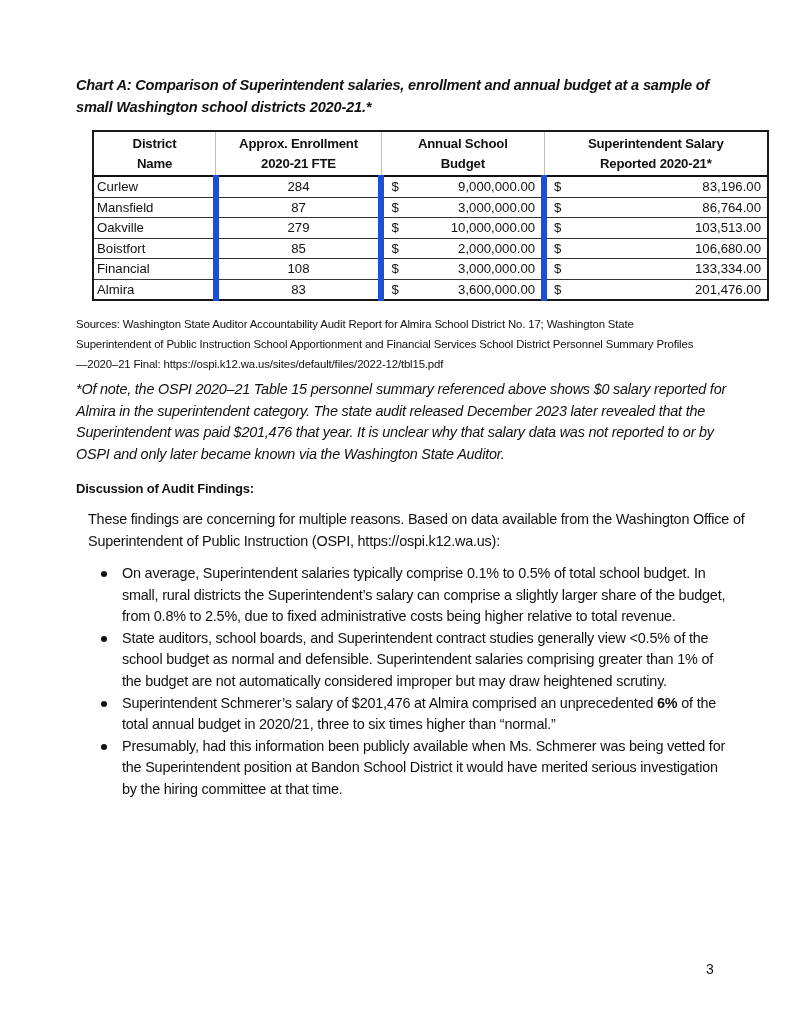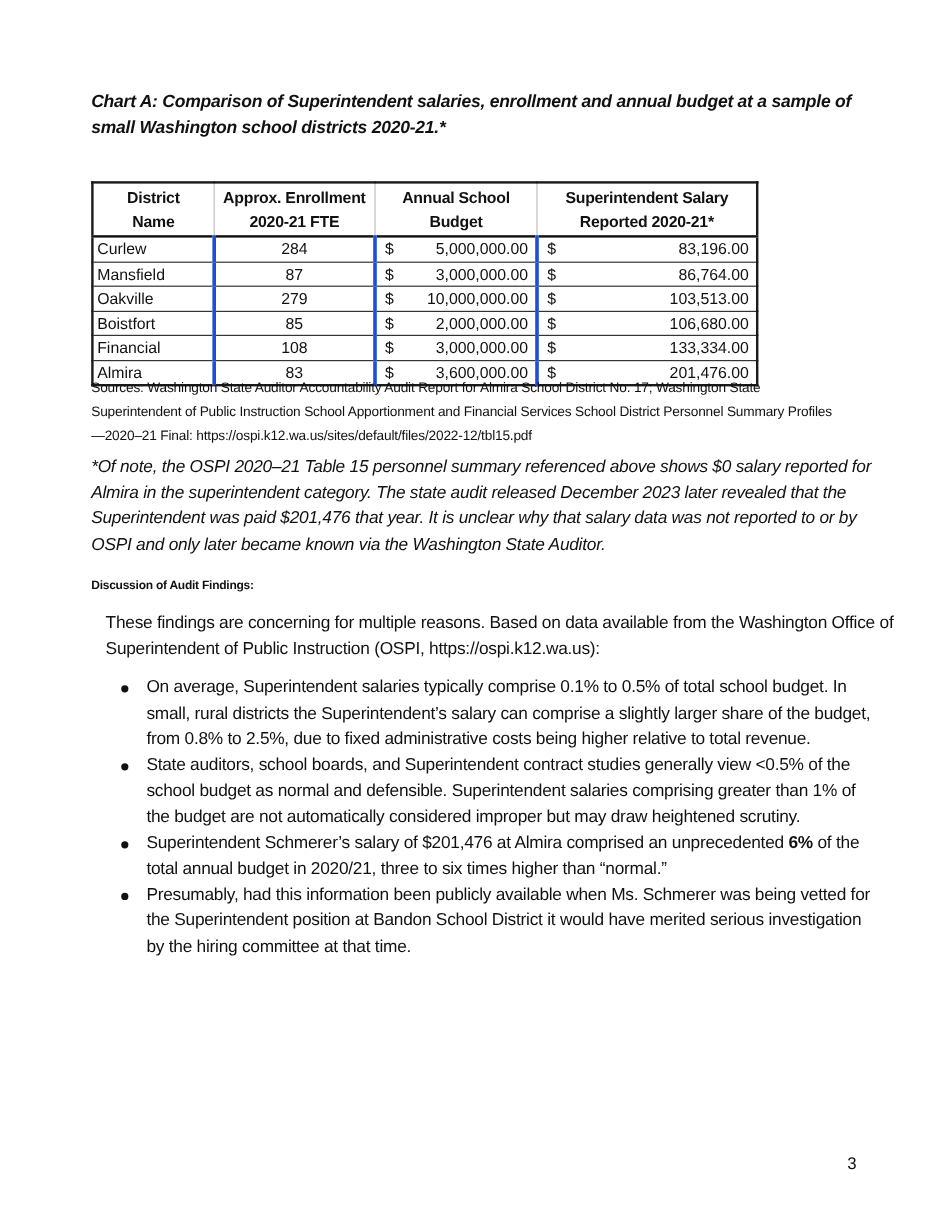--- a/index.html
+++ b/index.html
@@ -8,55 +8,54 @@
       font-family: "Liberation Sans", "DejaVu Sans", sans-serif;
       color: #111111;
     }
     .page { position: absolute; left: 0; top: 0; width: 791px; height: 1024px; text-decoration: underline; }
     .chart-title {
       position: absolute; left: 76px; top: 74px; width: 650px;
       font-size: 14.6px; font-weight: bold; font-style: italic;
       line-height: 22px; letter-spacing: -0.2px;
     }
     table.data {
-      position: absolute; left: 76px; top: 130px; width: 556px;
+      position: absolute; left: 92px; top: 130px; width: 677px;
       border-collapse: collapse; font-size: 13.2px;
       border: 2px solid #1a1a1a;
-      margin-top: 21px;
     }
     table.data th {
       font-weight: bold; text-align: center; line-height: 20px;
       padding: 2px 4px 1px 4px; border-right: 1px solid #bfbfbf;
       border-bottom: 2.5px solid #111;
       letter-spacing: -0.2px;
     }
     table.data th:last-child { border-right: none; border-radius: 22px; }
     table.data td {
       height: 19.5px; line-height: 19px; padding: 0 3px;
-      border-top: 1px solid #333; border-right: 3px solid #1d4ed8;
+      border-top: 1px solid #333; border-right: 6px solid #1d4ed8;
       white-space: nowrap;
     }
     table.data td:last-child { border-right: none; }
     td.name { text-align: left; width: 100px; }
     td.enr { text-align: center; width: 137px; }
     td.money { width: 134px; }
     td.money2 { width: 191px; }
     .cur { float: left; padding-left: 4px; }
     .amt { float: right; padding-right: 3px; }
     .sources {
       position: absolute; left: 76px; top: 314px; width: 620px;
       font-size: 11.4px; line-height: 20px; letter-spacing: -0.15px;
     }
     .note {
       position: absolute; left: 76px; top: 379px; width: 660px;
       font-size: 14.4px; font-style: italic; line-height: 21.6px; letter-spacing: -0.2px;
     }
     .disc-heading {
       position: absolute; left: 76px; top: 479px;
-      font-size: 10px; font-weight: bold; line-height: 20px; letter-spacing: -0.2px;
+      font-size: 13px; font-weight: bold; line-height: 20px; letter-spacing: -0.2px;
     }
     .intro {
       position: absolute; left: 88px; top: 509px; width: 660px;
       font-size: 14.4px; line-height: 21.6px; letter-spacing: -0.2px;
     }
     ul.bullets {
       position: absolute; left: 76px; top: 563px; width: 650px;
       margin: 0; padding: 0; list-style: none;
       font-size: 14.4px; line-height: 21.6px; letter-spacing: -0.2px;
     }
@@ -84,21 +83,21 @@
         <th><span>Annual School</span><br><span>Budget</span></th>
         <th><span>Superintendent Salary</span><br><span>Reported 2020-21*</span></th>
       </tr>
     </thead>
     <tbody>
       <tr>
         <td class="name">Curlew</td>
         <td class="enr">284</td>
         <td class="money">
             <span class="cur">$</span>
-            <span class="amt">5,000,000.00</span>
+            <span class="amt">9,000,000.00</span>
           </td>
         <td class="money2">
             <span class="cur">$</span>
             <span class="amt">83,196.00</span>
           </td>
       </tr>
       <tr>
         <td class="name">Mansfield</td>
         <td class="enr">87</td>
         <td class="money">

